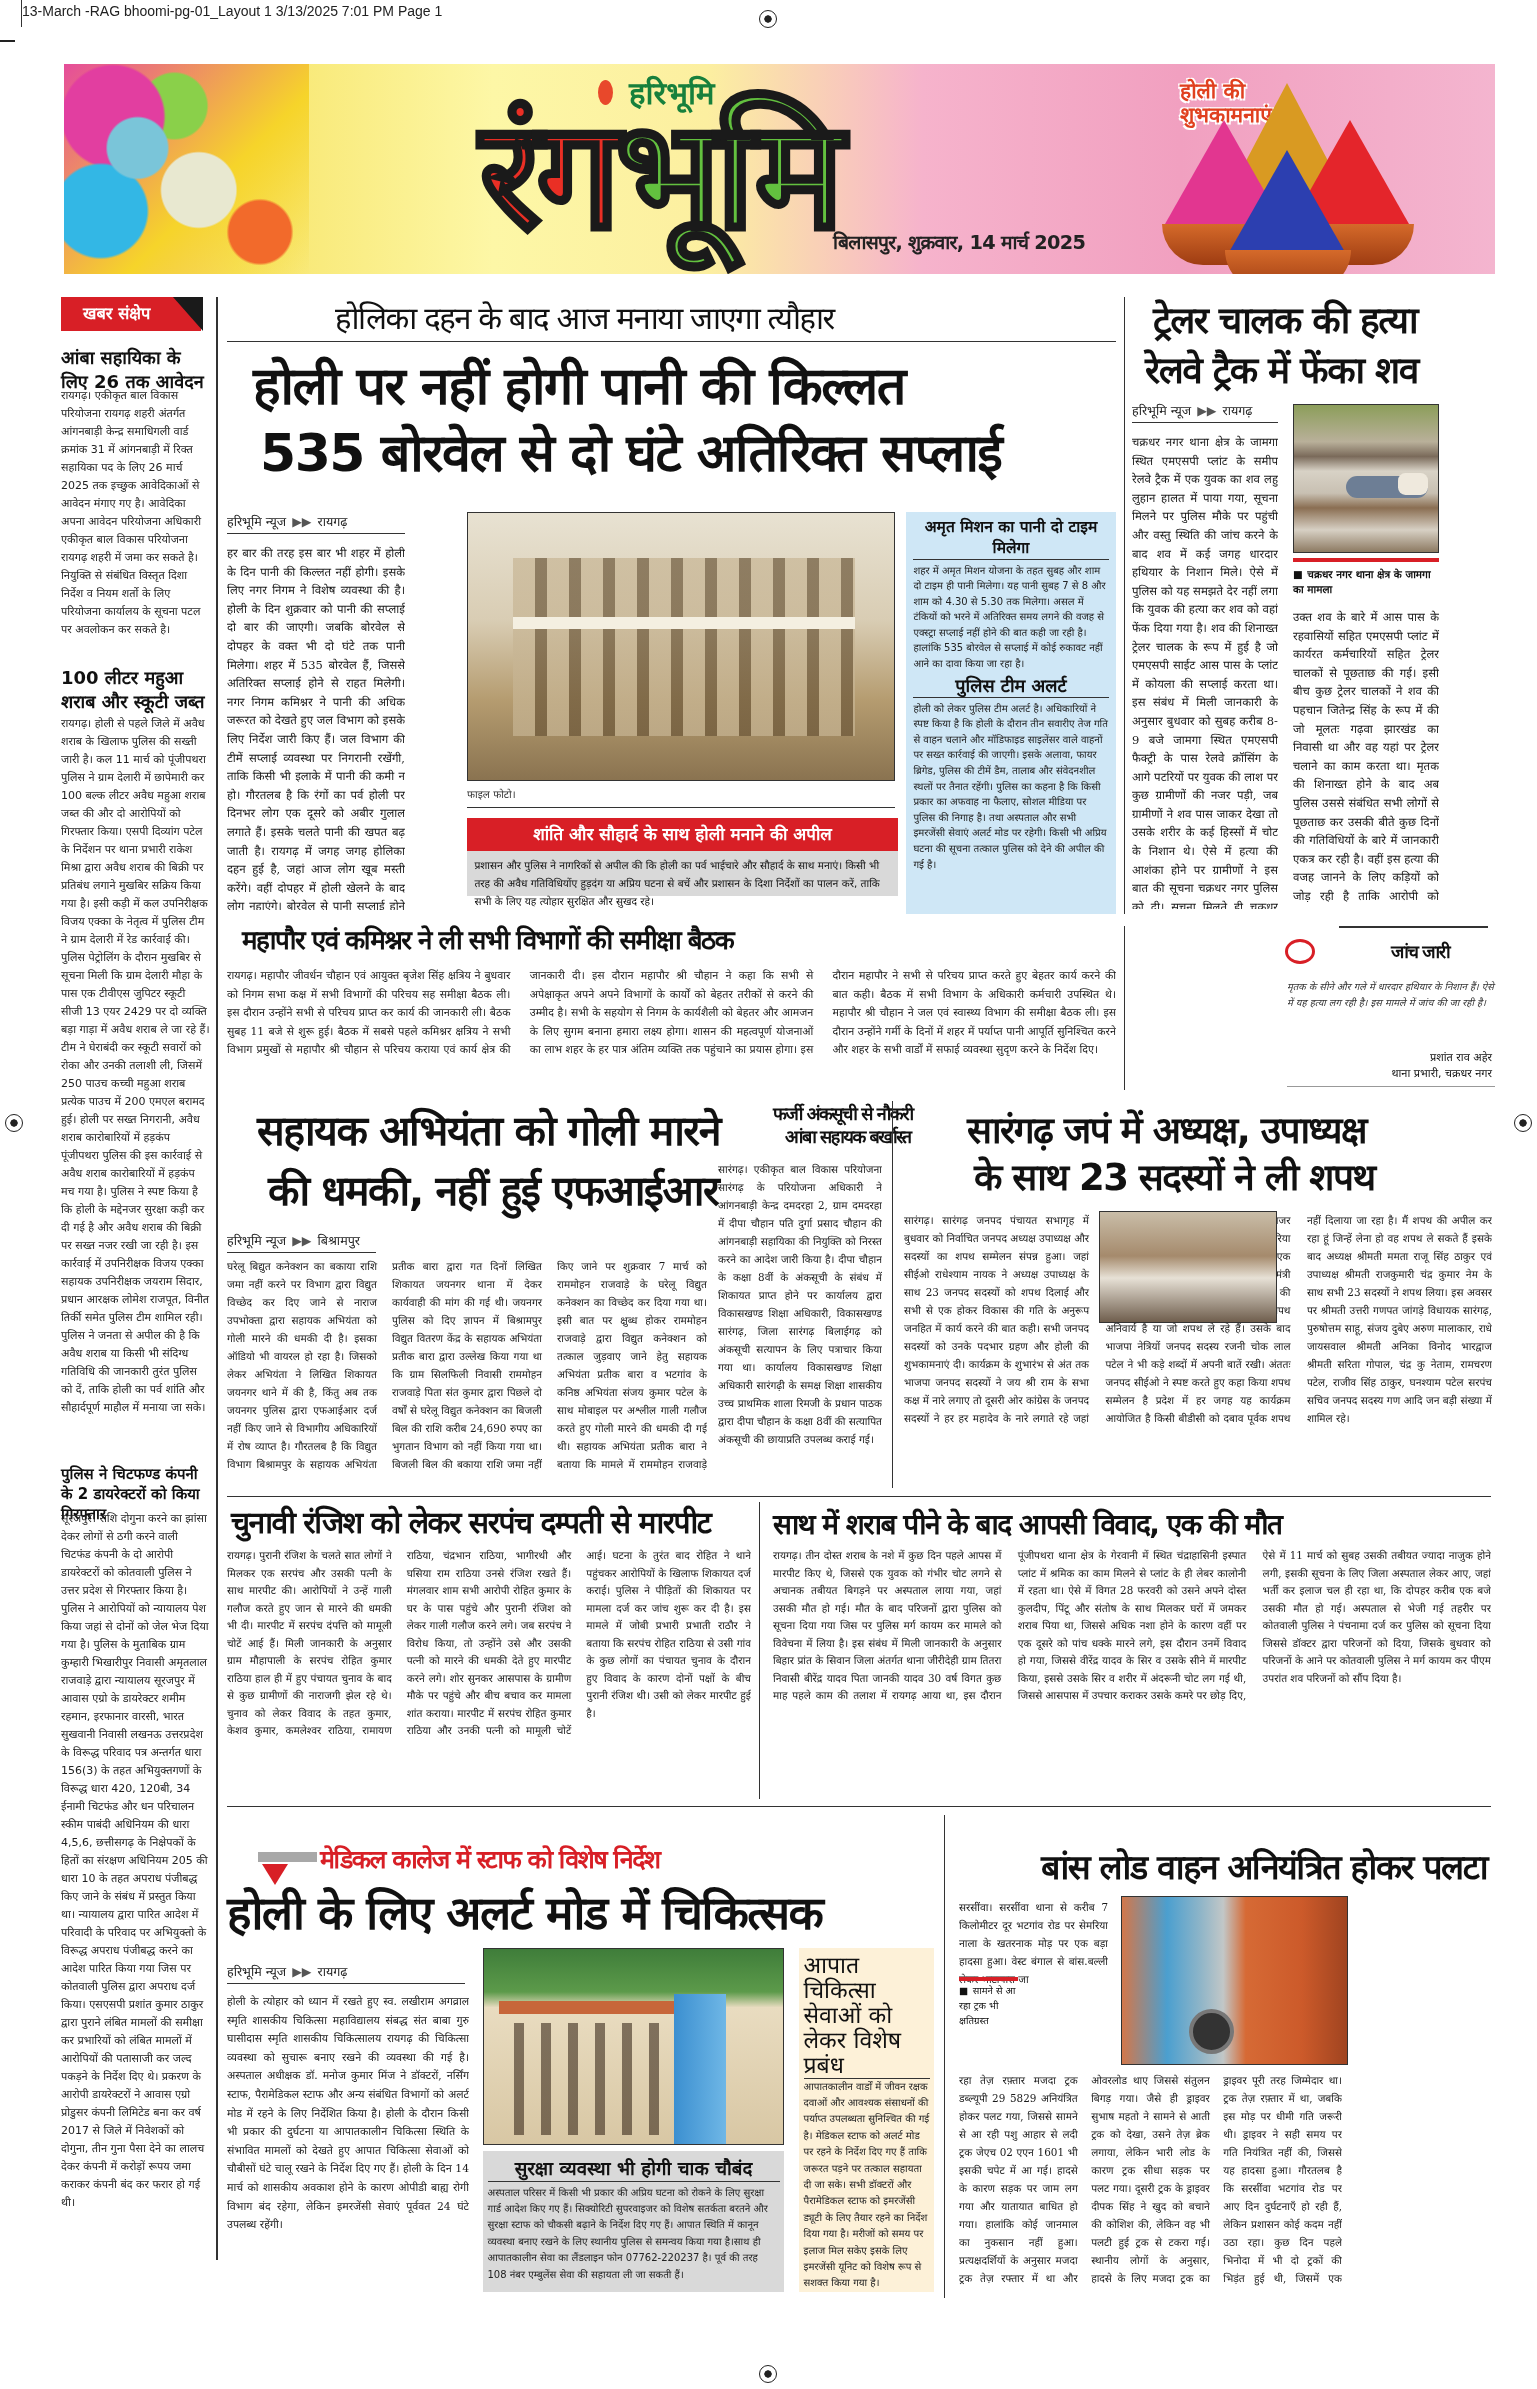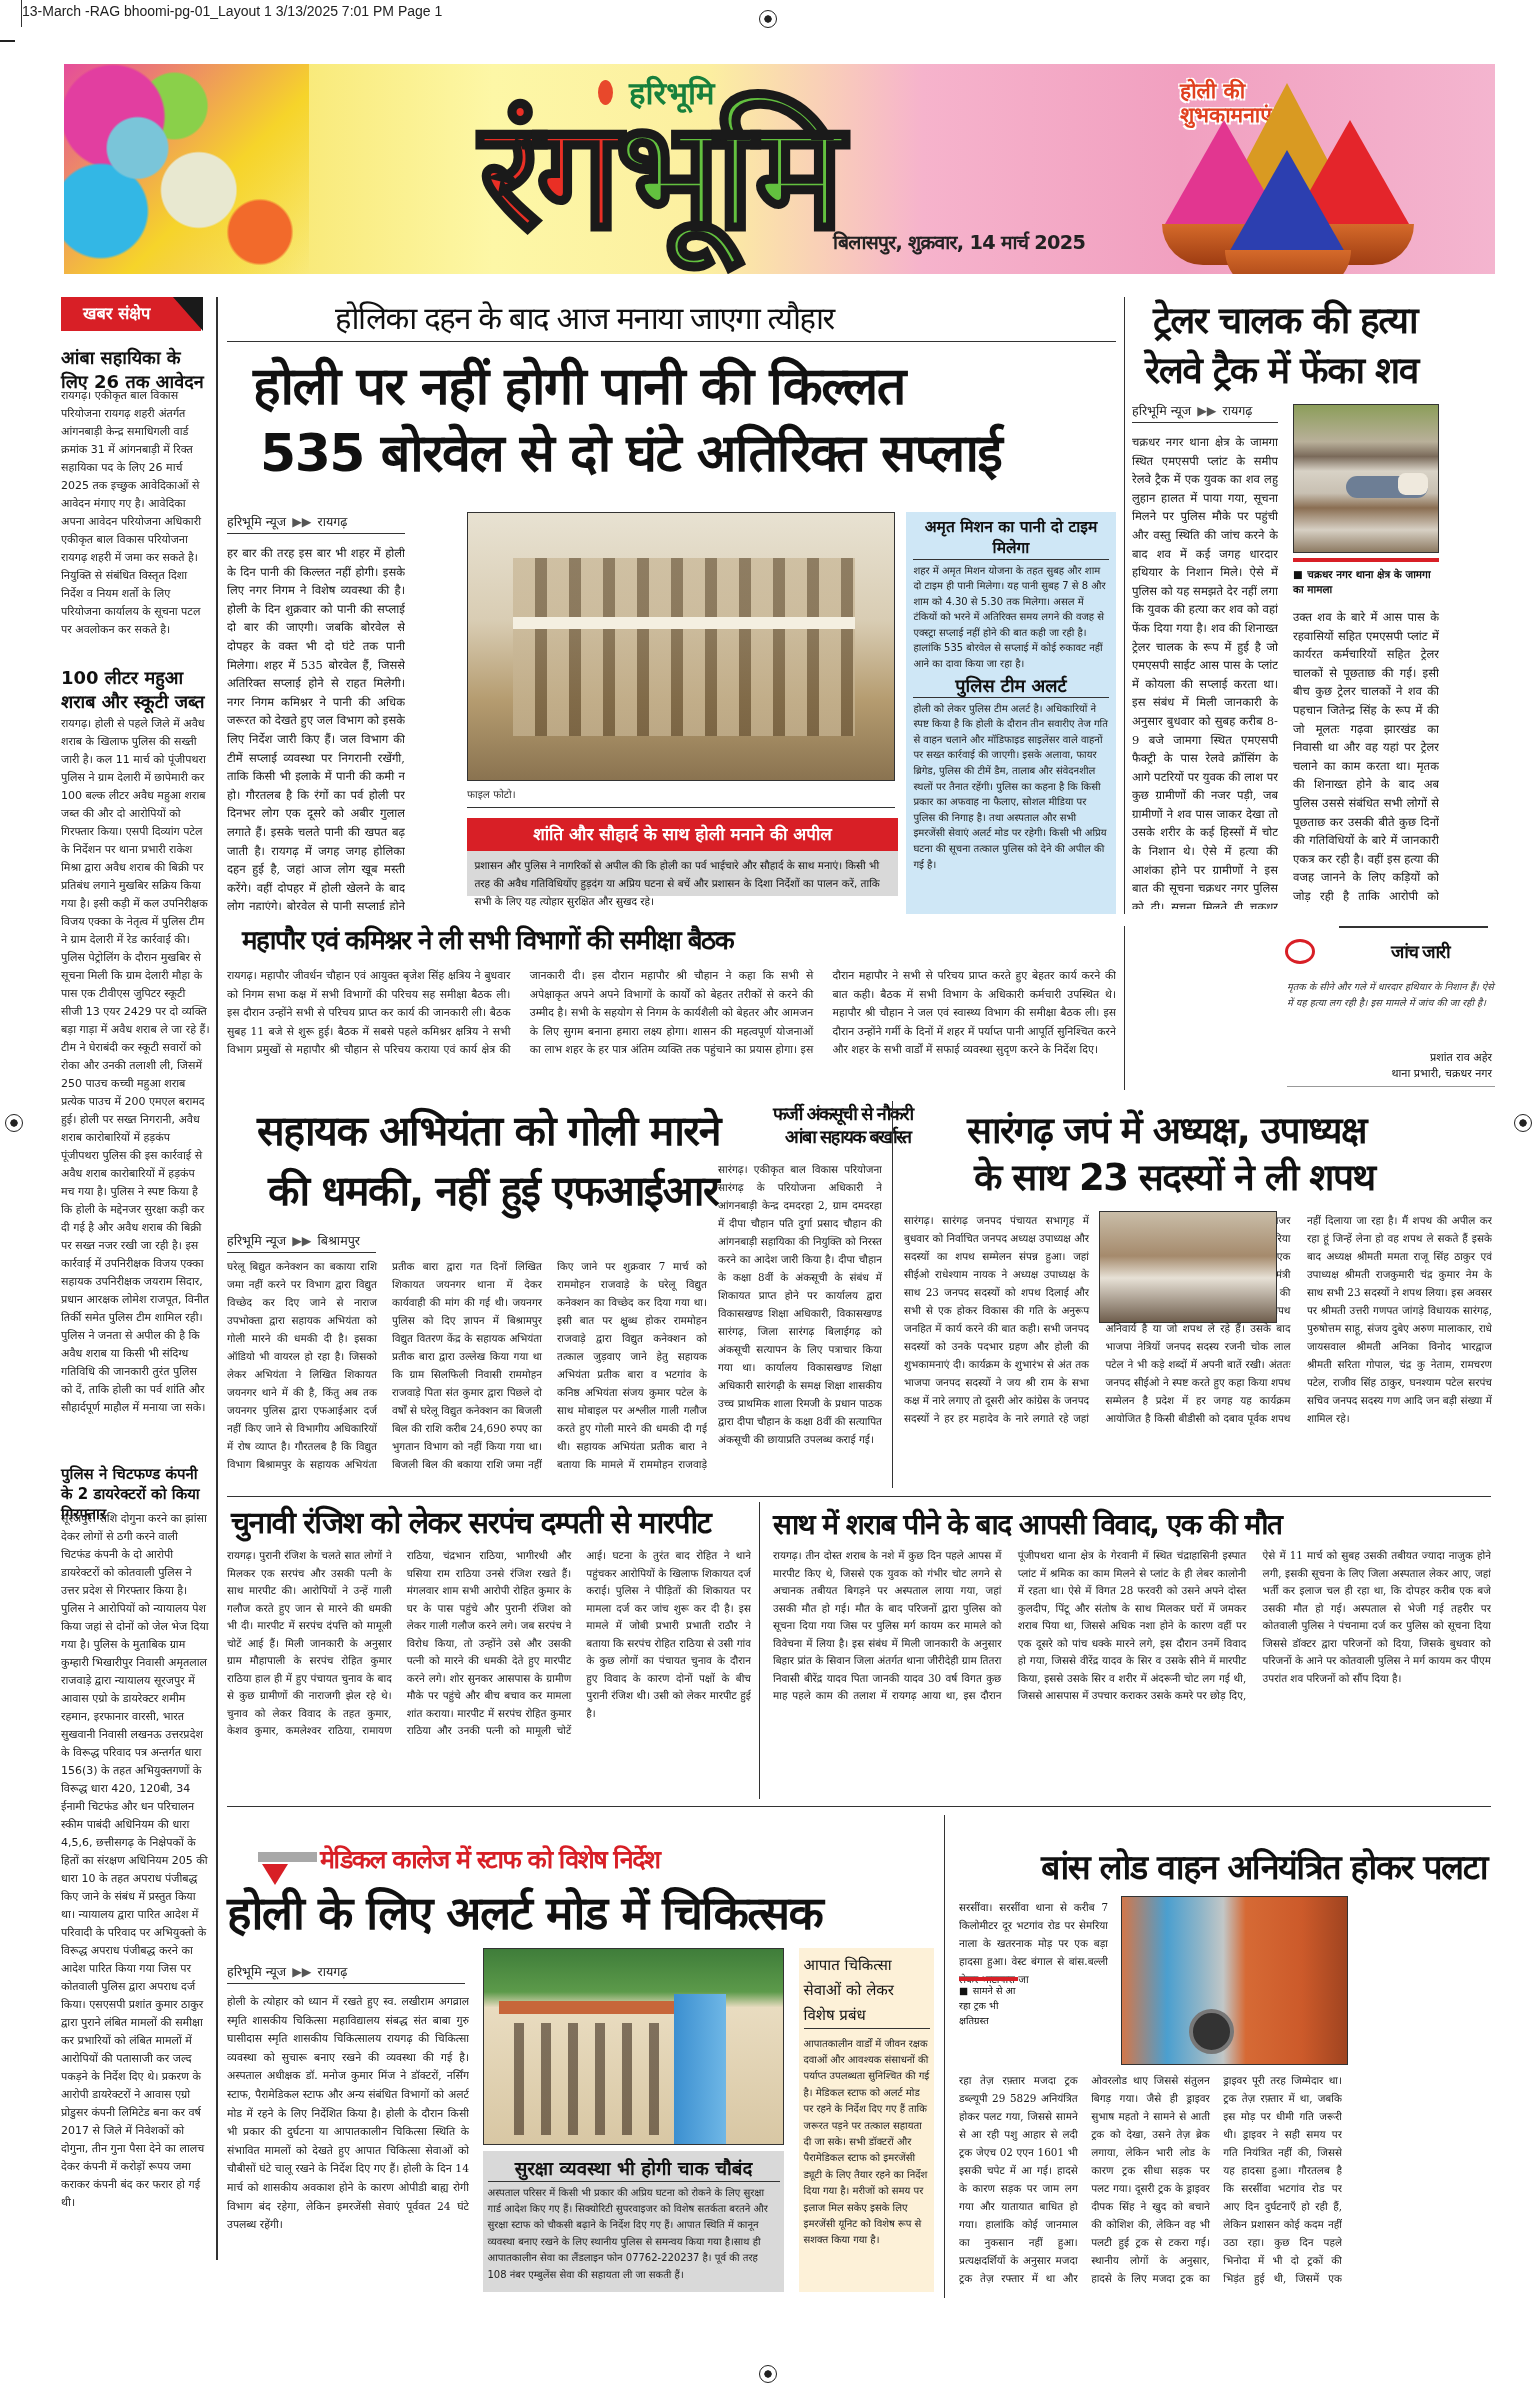--- a/index.html
+++ b/index.html
@@ -202,21 +202,21 @@
 <div class="photo" style="left:483px;top:1948px;width:301px;height:197px;background:linear-gradient(180deg,#3f7d3a 0%,#5c9a4a 22%,#e9dcc0 30%,#d8c7a4 100%);">
   <div style="position:absolute;left:15px;top:52px;width:178px;height:13.4px;background:#c7663a;"></div>
   <div style="position:absolute;left:190px;top:45px;width:52px;height:152px;background:linear-gradient(90deg,#3b8fd0,#6fb7e6);"></div>
   <div style="position:absolute;left:30px;top:74px;width:149px;height:112px;background:repeating-linear-gradient(90deg,#3a2a1c 0 10.4px,transparent 10.4px 27px);opacity:.6;"></div>
 </div>
 <div class="greybox" style="left:483px;top:2151px;width:301px;height:141px;padding:4.5px 4.5px;">
   <div class="box-h" style="font-size:18.6px;line-height:25px;">सुरक्षा व्यवस्था भी होगी चाक चौबंद</div>
   <div class="box-t" style="font-size:10px;line-height:16.4px;">अस्पताल परिसर में किसी भी प्रकार की अप्रिय घटना को रोकने के लिए सुरक्षा गार्ड आदेश किए गए हैं। सिक्योरिटी सुपरवाइजर को विशेष सतर्कता बरतने और सुरक्षा स्टाफ को चौकसी बढ़ाने के निर्देश दिए गए हैं। आपात स्थिति में कानून व्यवस्था बनाए रखने के लिए स्थानीय पुलिस से समन्वय किया गया है।साथ ही आपातकालीन सेवा का लैंडलाइन फोन 07762-220237 है। पूर्व की तरह 108 नंबर एम्बुलेंस सेवा की सहायता ली जा सकती हैं।</div>
 </div>
 <div class="creambox" style="left:799px;top:1948px;width:135px;height:344px;padding:4.5px 4.5px;">
-  <div style="font-size:15px;line-height:25px;border-bottom:1.5px solid #333;margin-bottom:7px;">आपात चिकित्सा सेवाओं को लेकर विशेष प्रबंध</div>
+  <div style="font-size:23px;line-height:25px;border-bottom:1.5px solid #333;margin-bottom:0;">आपात चिकित्सा सेवाओं को लेकर विशेष प्रबंध</div>
   <div class="box-t" style="font-size:10px;line-height:16.4px;">आपातकालीन वार्डों में जीवन रक्षक दवाओं और आवश्यक संसाधनों की पर्याप्त उपलब्धता सुनिश्चित की गई है। मेडिकल स्टाफ को अलर्ट मोड पर रहने के निर्देश दिए गए हैं ताकि जरूरत पड़ने पर तत्काल सहायता दी जा सके। सभी डॉक्टरों और पैरामेडिकल स्टाफ को इमरजेंसी ड्यूटी के लिए तैयार रहने का निर्देश दिया गया है। मरीजों को समय पर इलाज मिल सकेए इसके लिए इमरजेंसी यूनिट को विशेष रूप से सशक्त किया गया है।</div>
 </div>
 
 <div class="rule-v" style="left:944px;top:1815px;height:483px;width:0.7px;"></div>
 <div class="hd" style="left:1041px;top:1843px;font-size:34px;">बांस लोड वाहन अनियंत्रित होकर पलटा</div>
 <div class="txt" style="left:959px;top:1898px;width:149px;height:91px;font-size:10.4px;line-height:18px;">सरसींवा। सरसींवा थाना से करीब 7 किलोमीटर दूर भटगांव रोड पर सेमरिया नाला के खतरनाक मोड़ पर एक बड़ा हादसा हुआ। वेस्ट बंगाल से बांस.बल्ली लेकर भाटापारा जा</div>
 <div class="red-rule" style="left:959px;top:1977px;width:59px;"></div>
 <div style="position:absolute;left:959px;top:1983px;width:67px;font-size:9.7px;line-height:15px;">
   <span class="bullet">■</span><span>सामने से आ रहा ट्रक भी क्षतिग्रस्त</span>
 </div>

